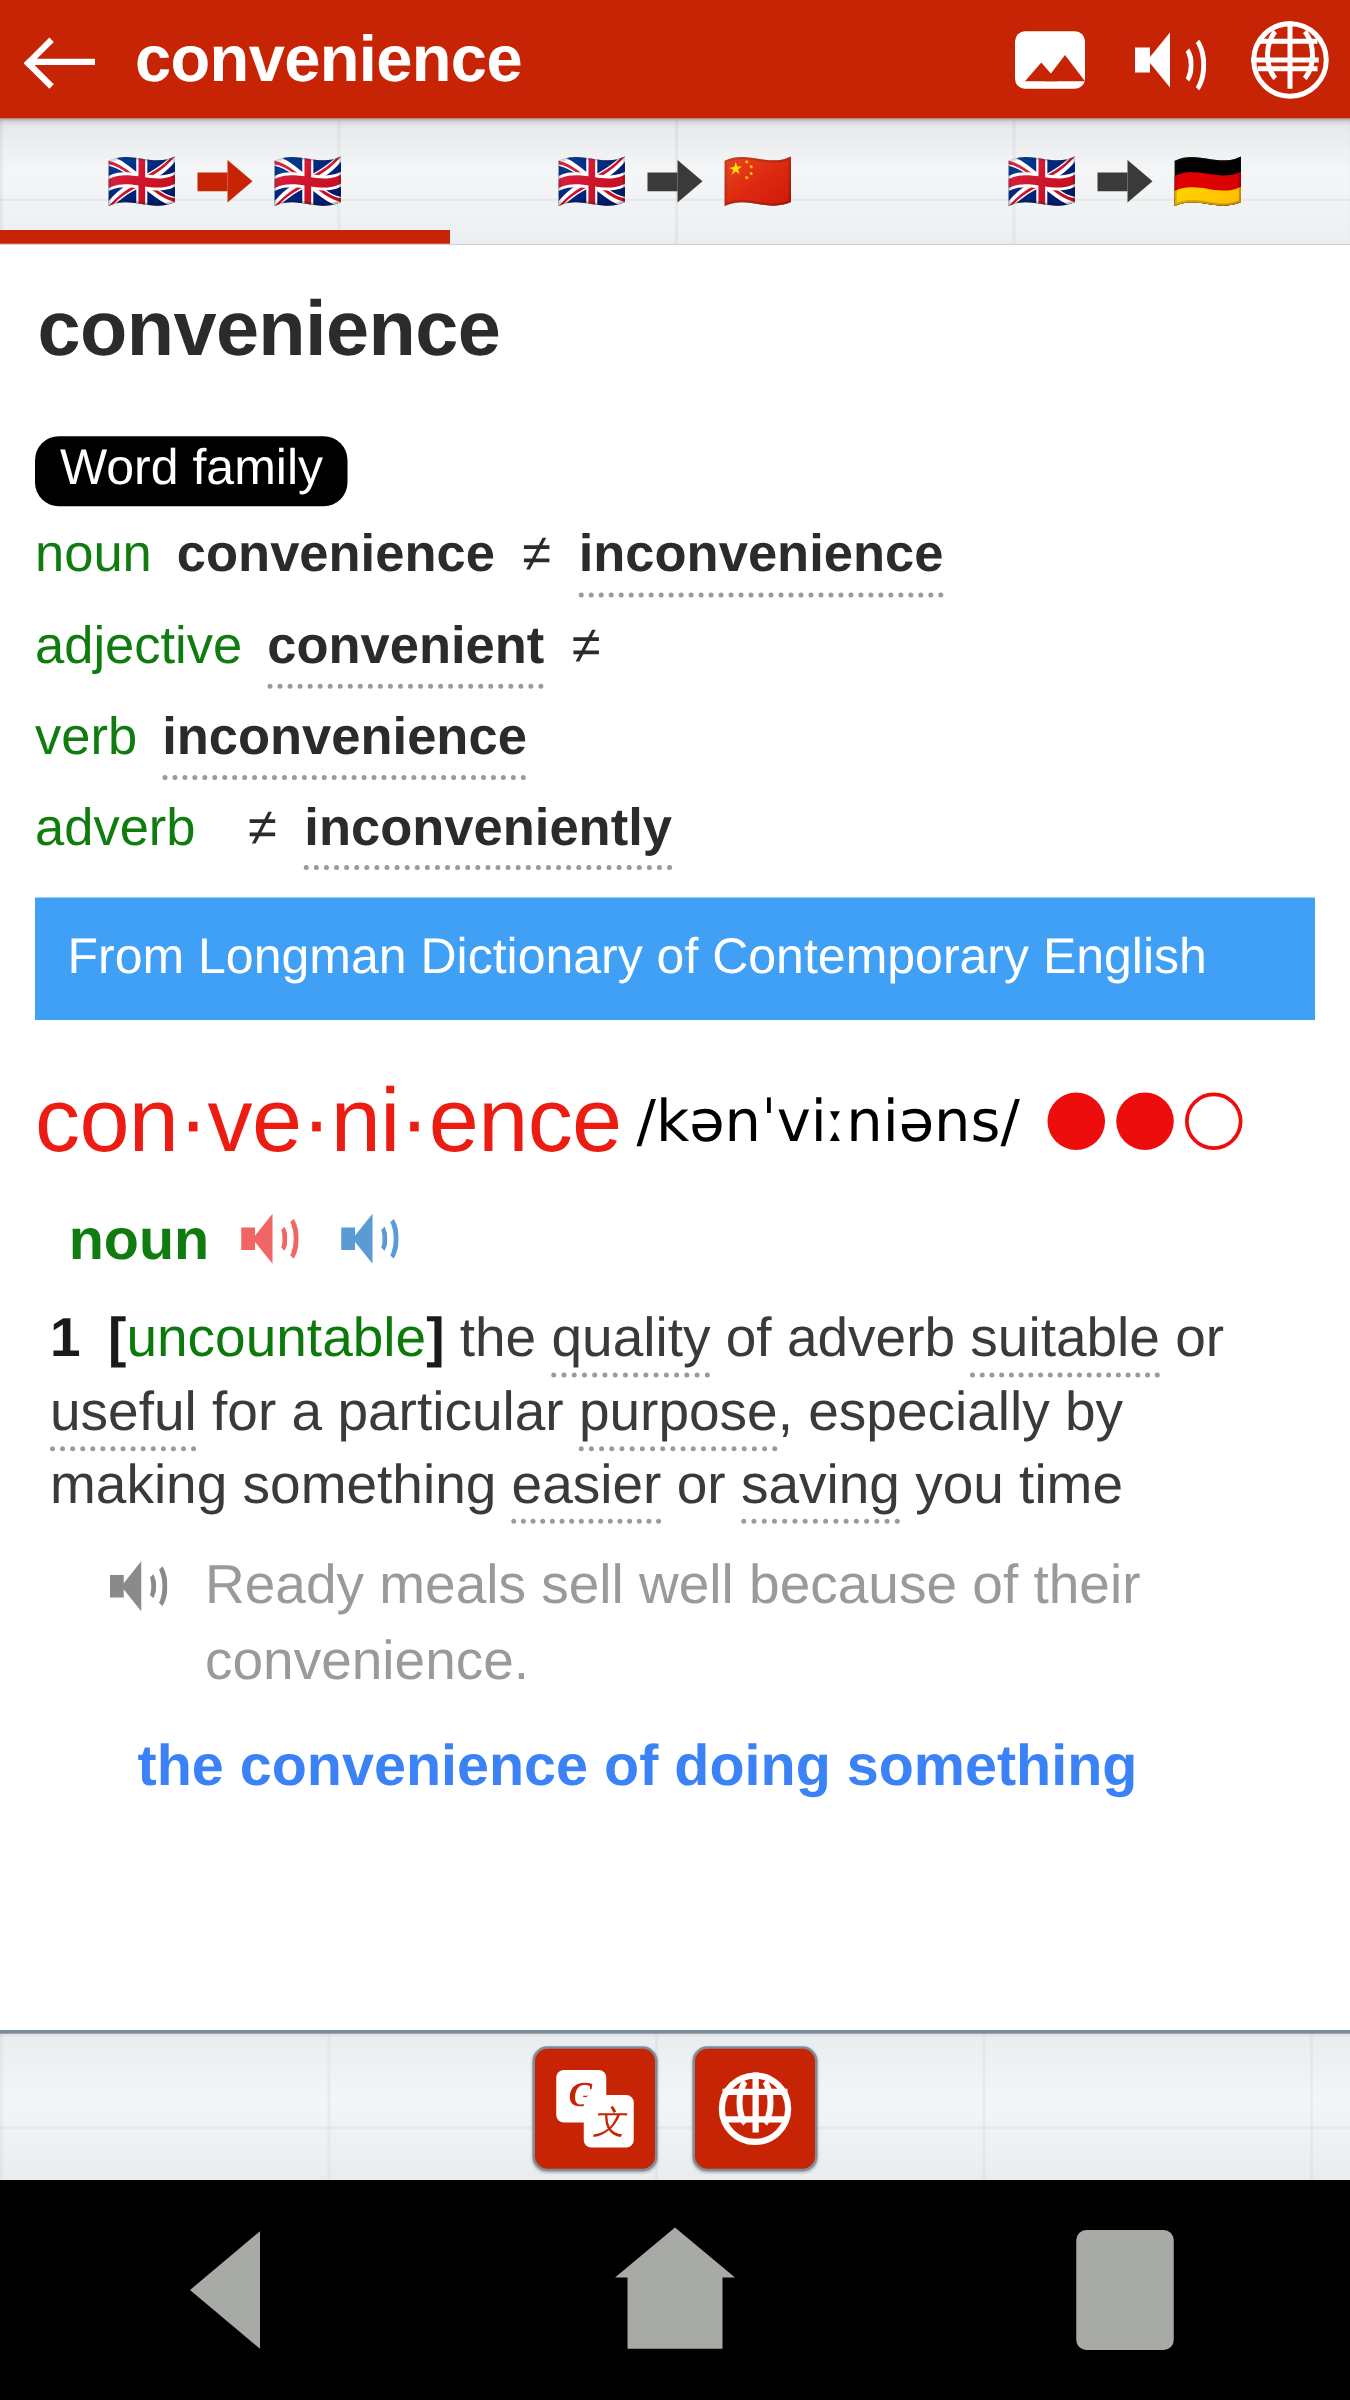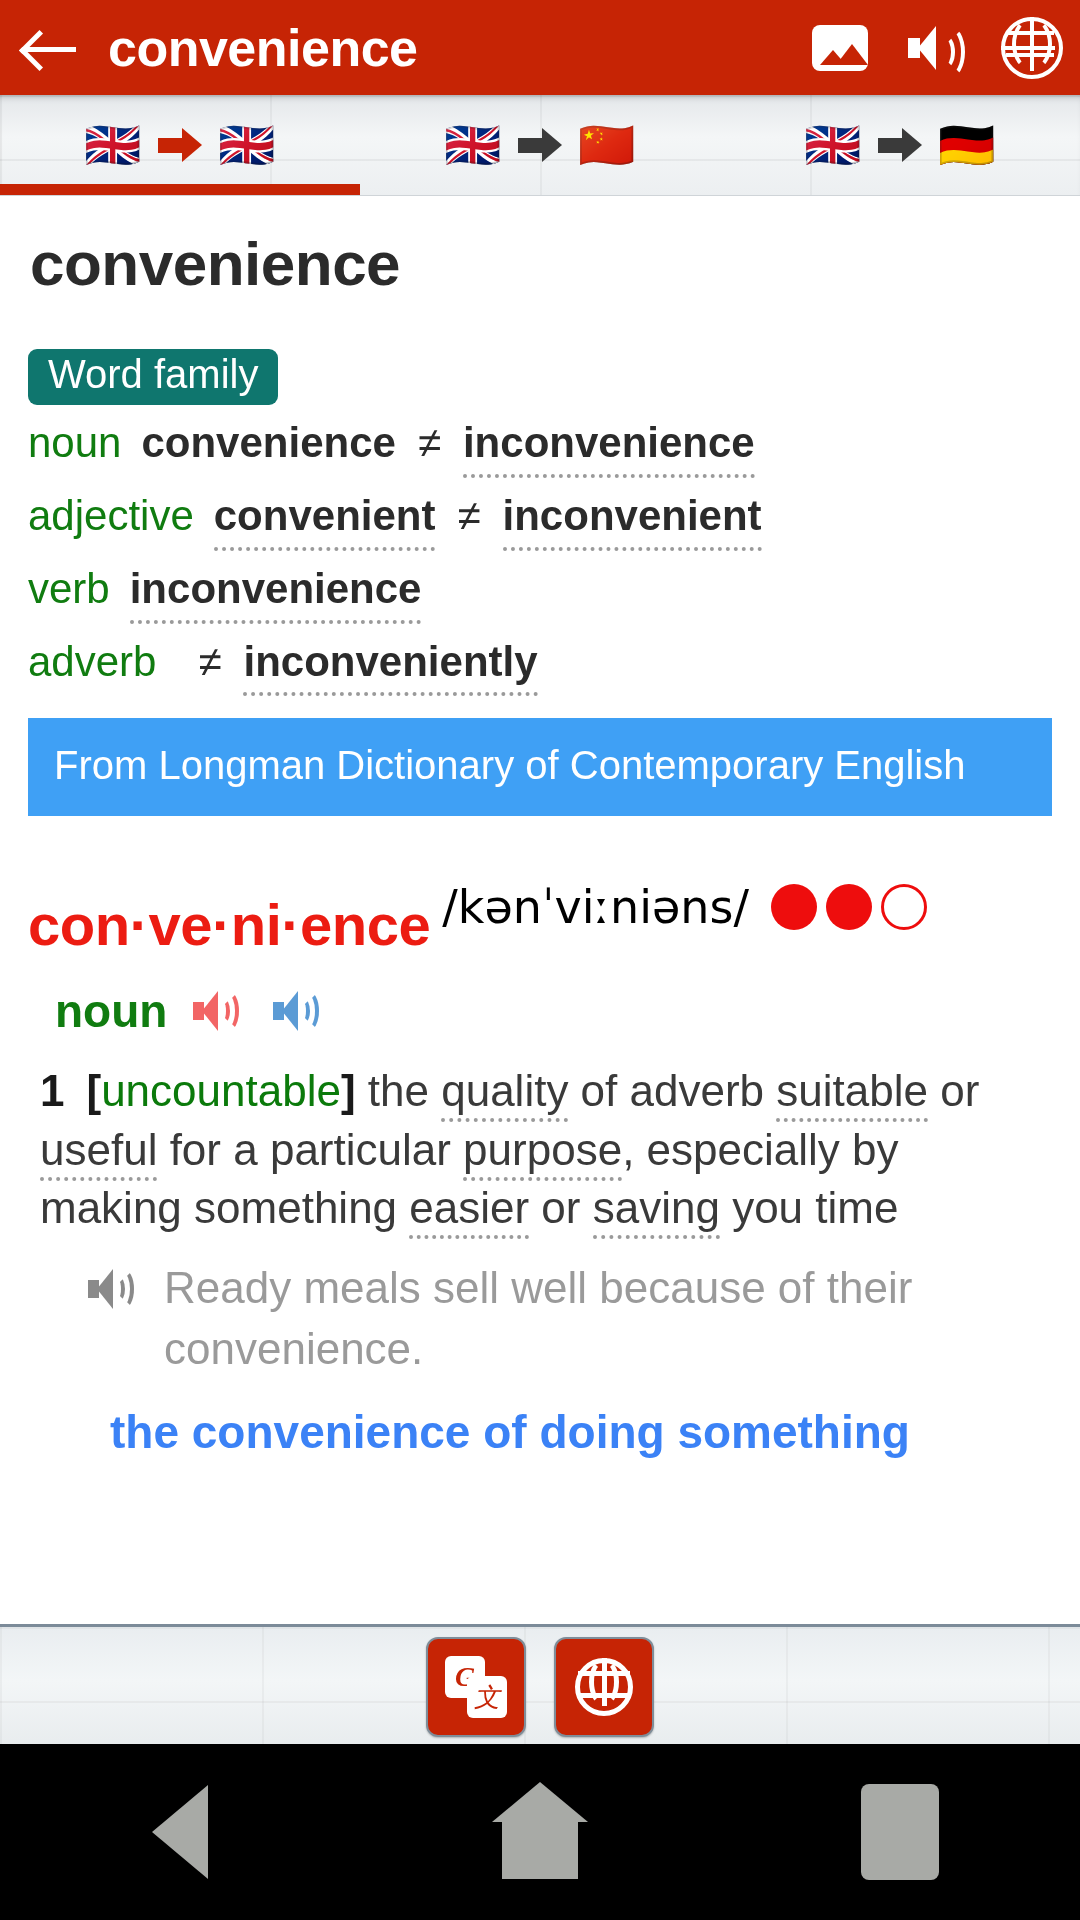--- a/index.html
+++ b/index.html
@@ -92,43 +92,43 @@
 
   
   .content{
     position:absolute;left:0;top:196px;width:1080px;height:1427px;
     background:#ffffff;overflow:hidden;
   }
   .headword-top{
     font-size:62px;font-weight:bold;color:#2b2b2b;margin:32px 0 0 30px;letter-spacing:-0.5px;
   }
   .wf-badge{
-    display:inline-block;background:#0f766e;color:#ffffff;font-size:40px;
-    padding:5px 20px 11px 20px;border-radius:9px;margin:50px 0 0 28px;line-height:1;
+    display:inline-block;background:#000000;color:#ffffff;font-size:40px;
+    padding:5px 20px 11px 20px;border-radius:19px;margin:50px 0 0 28px;line-height:1;
   }
   .wf-row{
     margin:10px 0 0 28px;display:flex;align-items:baseline;flex-wrap:nowrap;
     font-size:42px;line-height:1.33;white-space:nowrap;
   }
   .pos{color:#107c10;margin-right:20px;}
   .wfword{color:#2b2b2b;font-weight:bold;}
   .dotu{
     border-bottom:4px dotted #9a9a9a;padding-bottom:3px;
   }
   .neq{color:#2b2b2b;margin:0 22px;font-weight:normal;}
 
   .source-banner{
     margin:22px 28px 0 28px;background:#3fa0f5;color:#ffffff;
     font-size:40px;line-height:1.45;padding:18px 26px 22px 26px;
   }
 
   .head-line{
     margin:40px 0 0 28px;display:flex;align-items:center;white-space:nowrap;
   }
-  .hw-red{color:#ec1c12;font-size:58px;font-weight:bold;letter-spacing:-0.5px;margin-top:35px;}
+  .hw-red{color:#ec1c12;font-size:72px;font-weight:normal;letter-spacing:-0.5px;}
   .ipa{color:#000000;font-size:46px;margin-left:12px;font-family:"DejaVu Sans", sans-serif;}
   .freq{display:flex;align-items:center;gap:9px;margin-left:22px;}
   .dot{width:46px;height:46px;border-radius:50%;}
   .dot.filled{background:#ee0d0d;}
   .dot.empty{background:transparent;border:3px solid #ee0d0d;box-sizing:border-box;}
 
   .pos-line{margin:26px 0 0 55px;display:flex;align-items:center;gap:26px;}
   .pos-noun{color:#107c10;font-size:46px;font-weight:bold;}
   .spk-sm{position:relative;width:54px;height:42px;}
   .spk-sm .body{position:absolute;left:0;top:12px;width:11px;height:18px;}
@@ -291,21 +291,20 @@
     <span class="pos">noun</span>
     <span class="wfword">convenience</span>
     <span class="neq">≠</span>
     <span class="wfword dotu">inconvenience</span>
   </div>
 
   <div class="wf-row">
     <span class="pos">adjective</span>
     <span class="wfword dotu">convenient</span>
     <span class="neq">≠</span>
-    <span class="wfword dotu">inconvenient</span>
   </div>
 
   <div class="wf-row">
     <span class="pos">verb</span>
     <span class="wfword dotu">inconvenience</span>
   </div>
 
   <div class="wf-row">
     <span class="pos">adverb</span>
     <span class="neq">≠</span>

